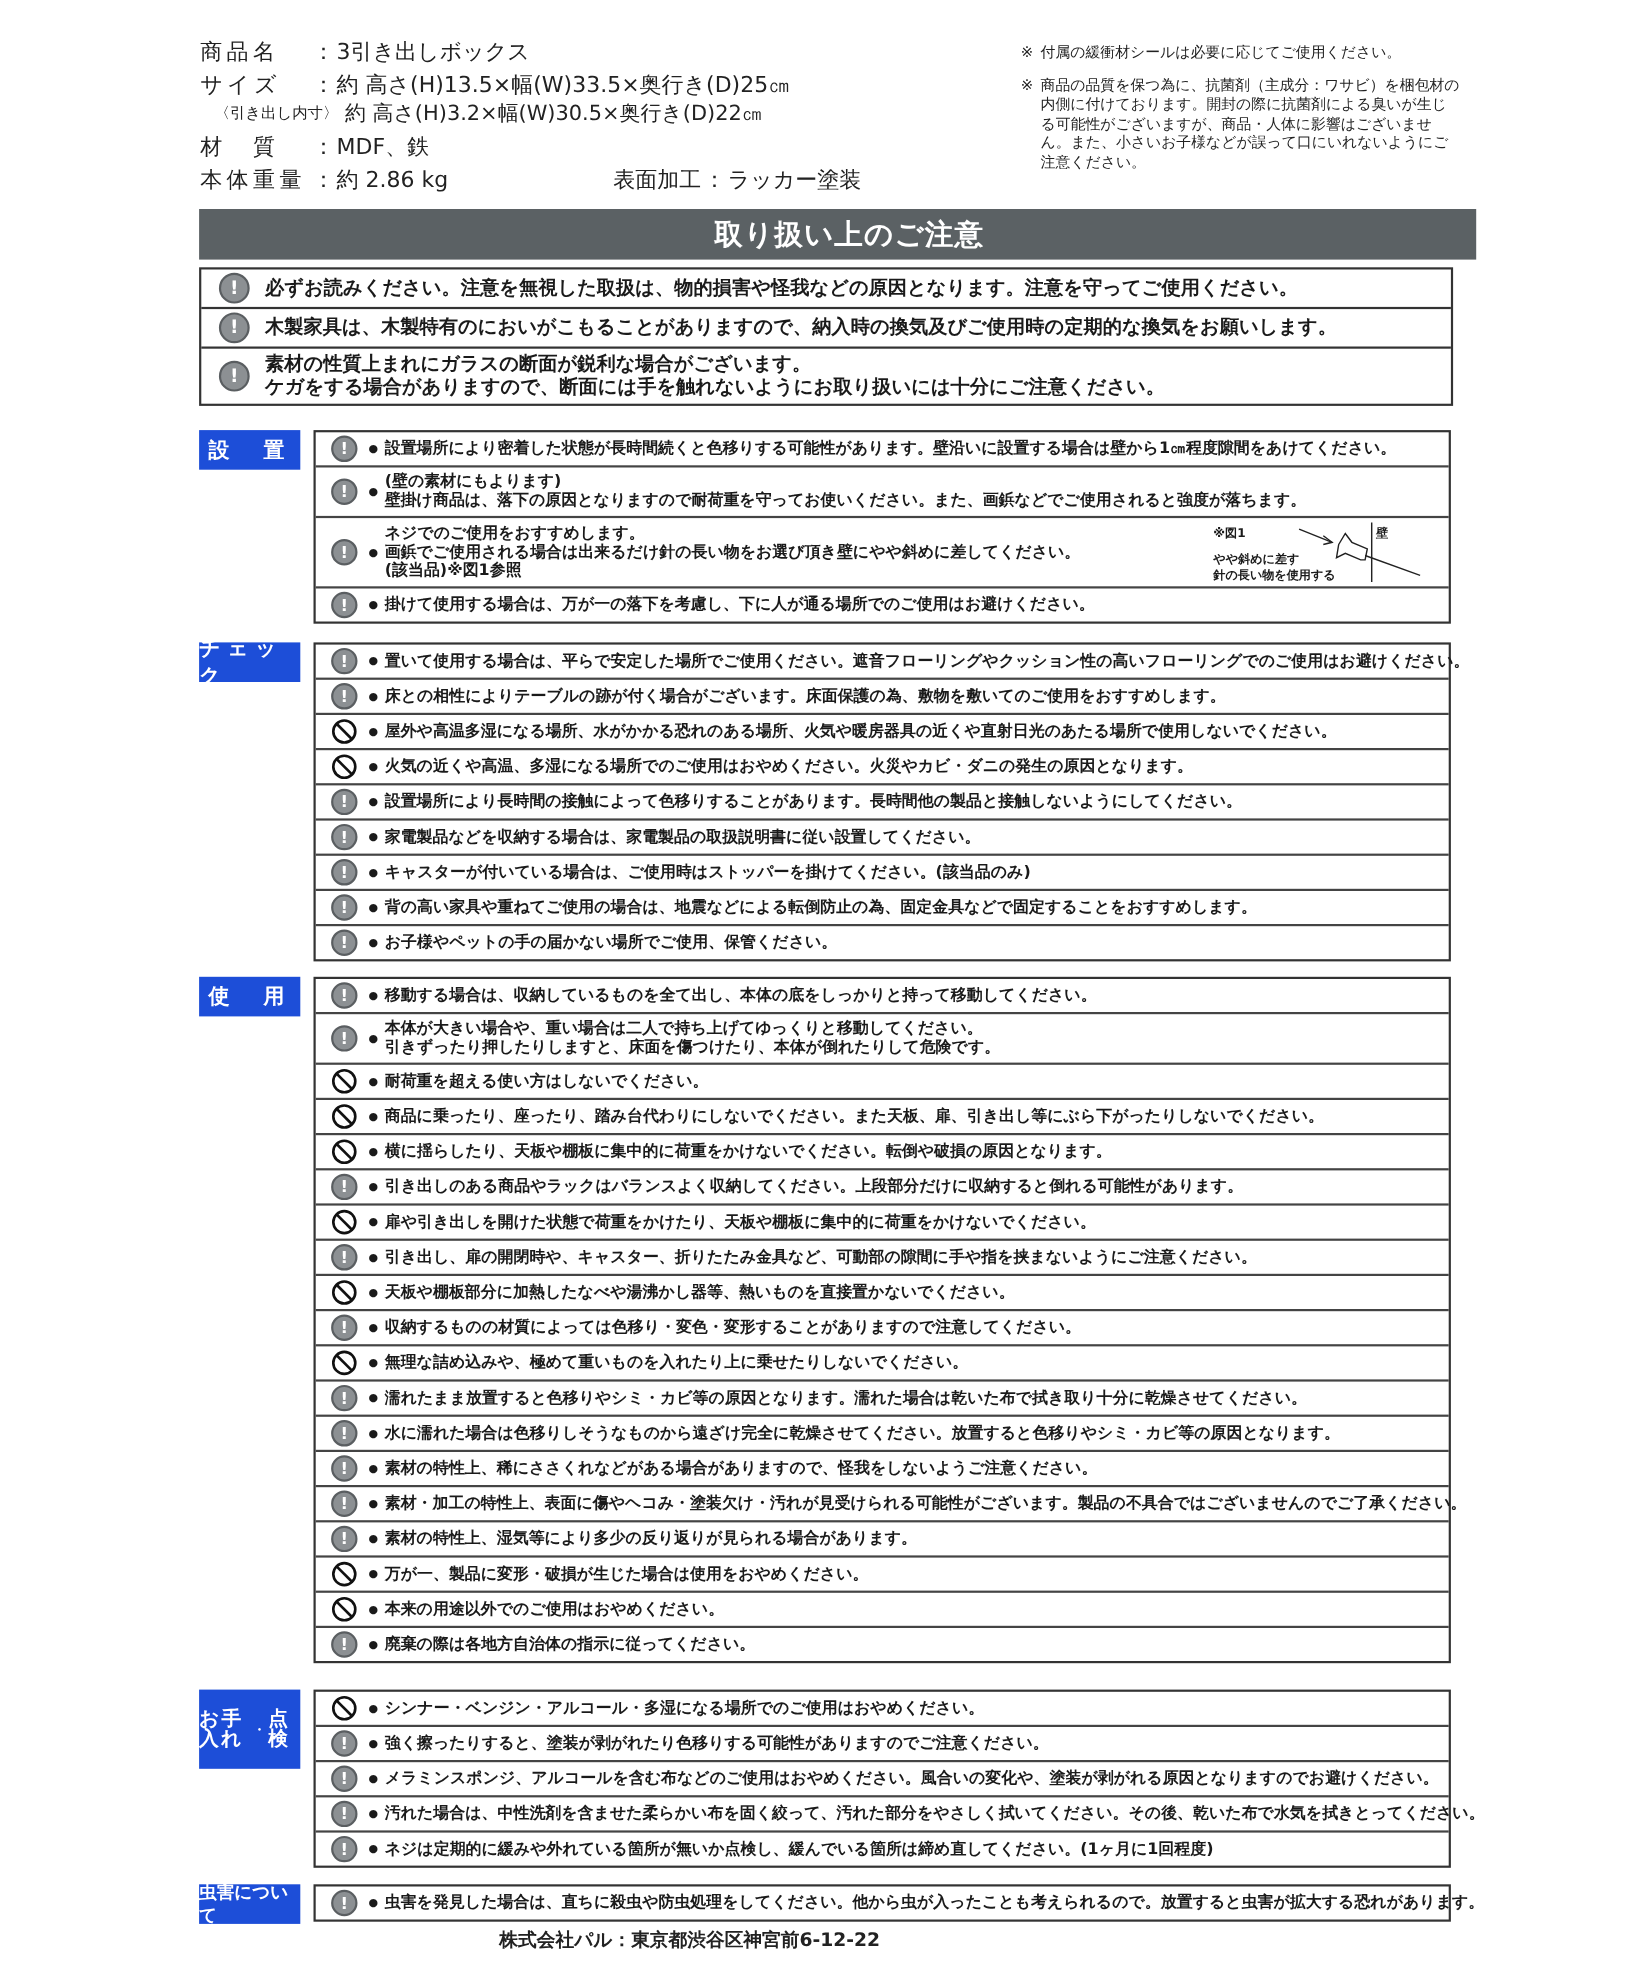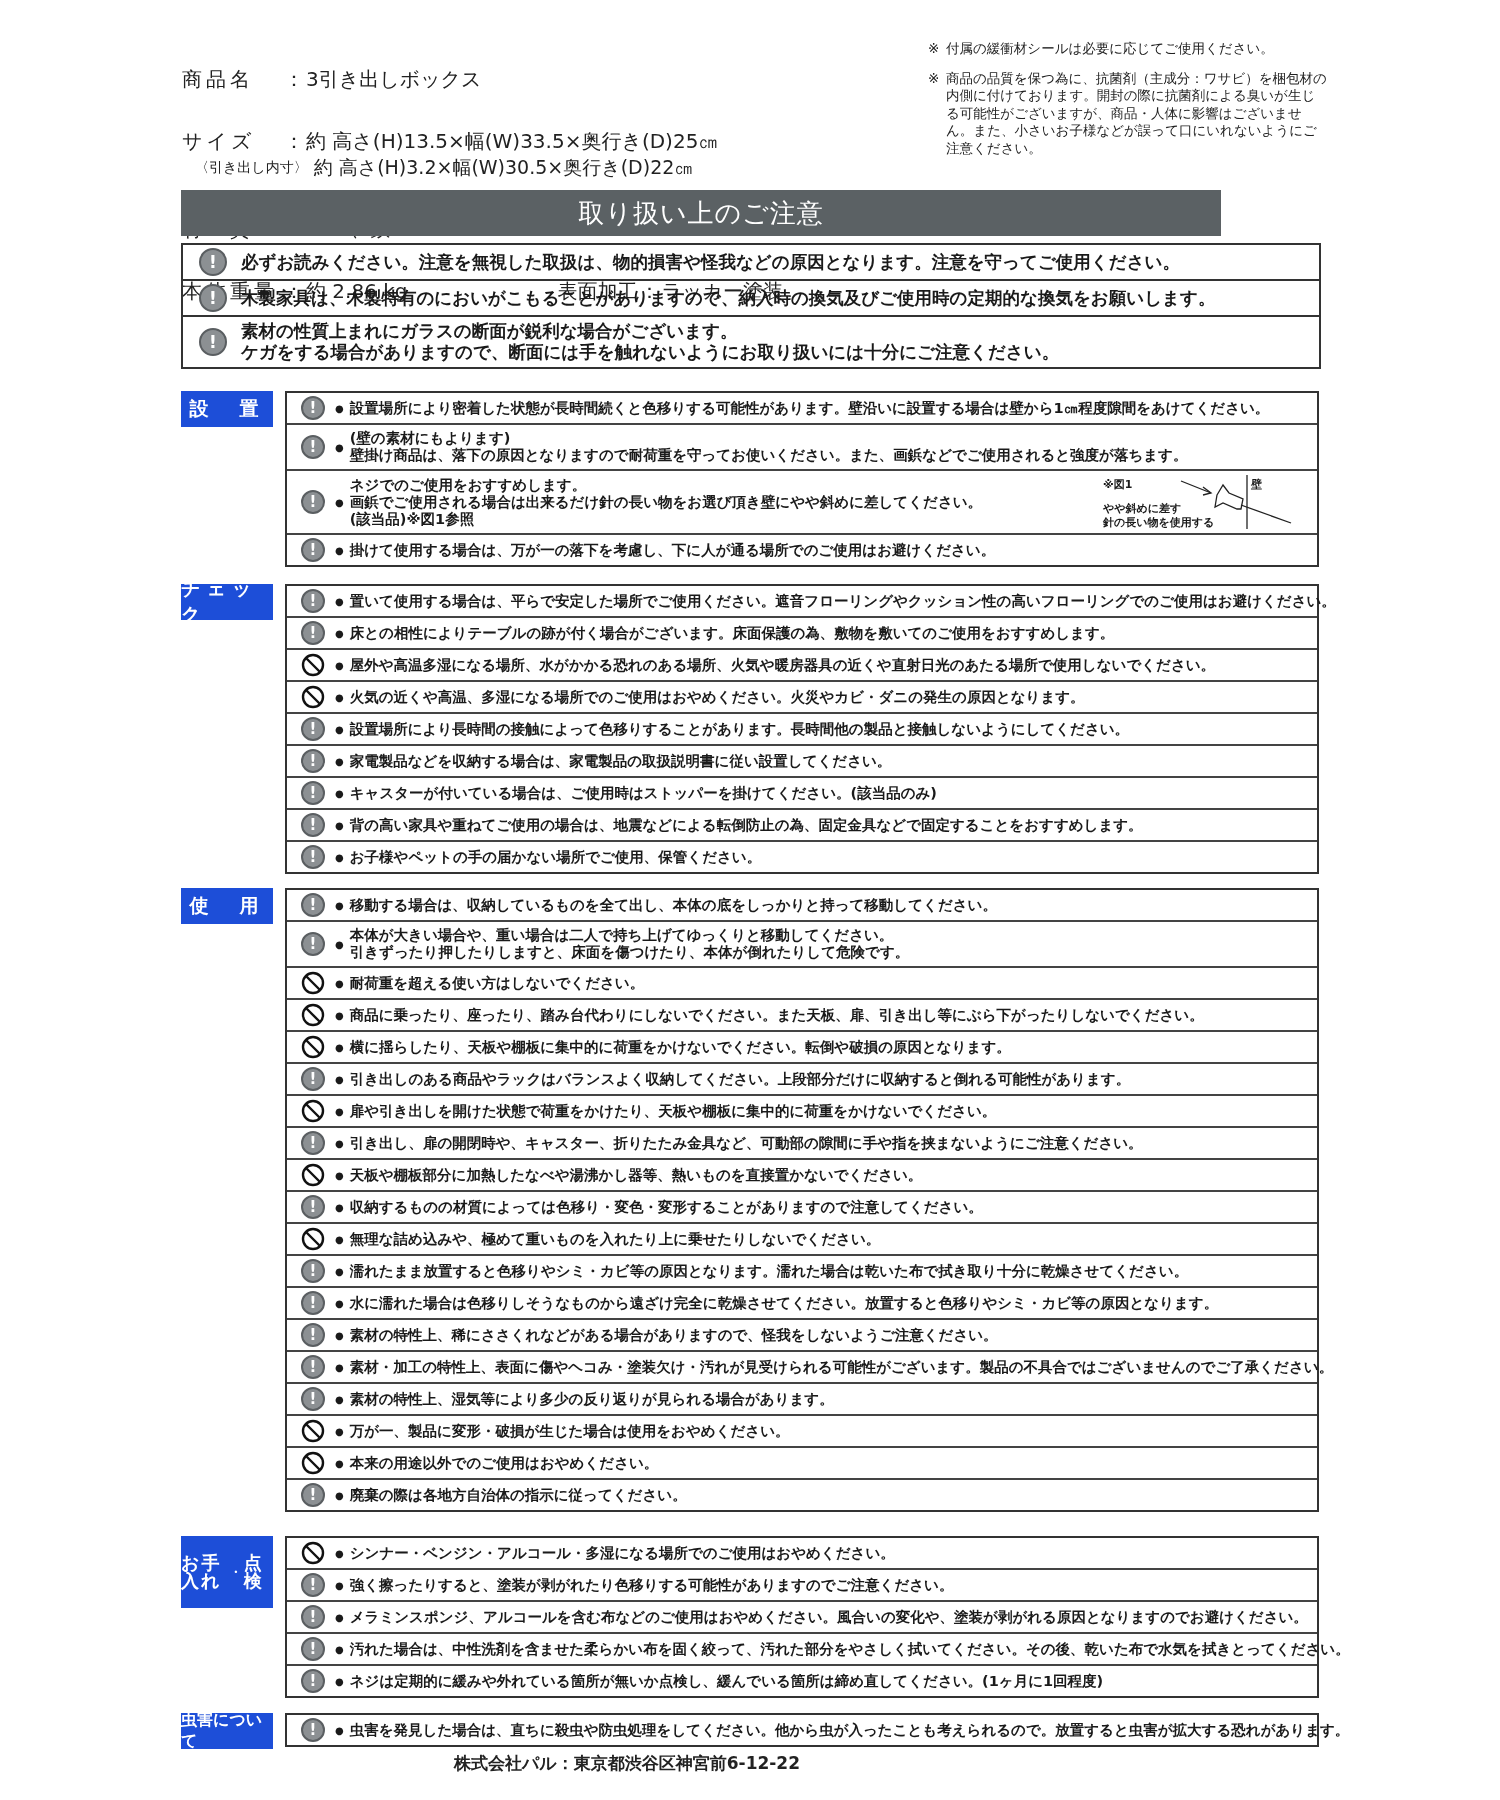--- a/index.html
+++ b/index.html
@@ -2,34 +2,34 @@
 <html><head>
 <meta charset="utf-8">
 <style>
   html, body { margin: 0; padding: 0; background: #ffffff; }
   body { width: 1500px; height: 1800px; position: relative; overflow: hidden;
          font-family: "DejaVu Sans", "Liberation Sans", sans-serif; color: #1a1a1a; }
   .page { position: absolute; left: 0; top: 0; width: 1500px; height: 1800px; }
 
   
   .specs { position: absolute; left: 182px; top: 32px; width: 760px; font-size: 20px; line-height: 30px; color: #222; }
-  .spec-row { display: flex; white-space: nowrap; margin-top: 32px; }
+  .spec-row { display: flex; white-space: nowrap; }
   .spec-row .lbl { display: inline-block; width: 100px; letter-spacing: 4px; }
   .spec-row .sep { display: inline-block; width: 24px; text-align: center; }
   .spec-row.sub { font-size: 19px; }
   .spec-row.sub .lbl { width: auto; letter-spacing: 0; font-size: 14px; margin-right: 6px; }
   .spec-row .gap { display: inline-block; width: 150px; }
 
   .notes { position: absolute; left: 928px; top: 40px; width: 400px; font-size: 13.5px; line-height: 17.5px; color: #222; }
   .note { display: flex; margin-bottom: 12px; }
   .note .mark { width: 18px; flex: none; }
 
   
-  .title-bar { position: absolute; left: 181px; top: 190px; width: 1040px; height: 46px; background: #5b6164;
-               color: #fff; font-weight: normal; font-size: 26px; display: flex; align-items: center; justify-content: center; letter-spacing: 1px; }
+  .title-bar { position: absolute; left: 181px; top: 190px; width: 1140px; height: 46px; background: #5b6164;
+               color: #fff; font-weight: bold; font-size: 26px; display: flex; align-items: center; justify-content: center; letter-spacing: 1px; padding-left: 21px; }
 
   
   .main-box { position: absolute; left: 181px; top: 243px; width: 1136px; border: 2px solid #333; }
   .main-row { display: flex; align-items: center; border-bottom: 2px solid #333; padding: 0 0 0 16px; font-weight: bold; font-size: 17.5px; }
   .main-row:last-child { border-bottom: none; }
   .main-row .txt { margin-left: 14px; line-height: 21px; }
 
   
   .section { position: absolute; left: 181px; width: 1138px; }
   .sec-label { position: absolute; left: 0; top: 0; width: 92px; height: 36px; background: #1d4ed8; color: #fff;

